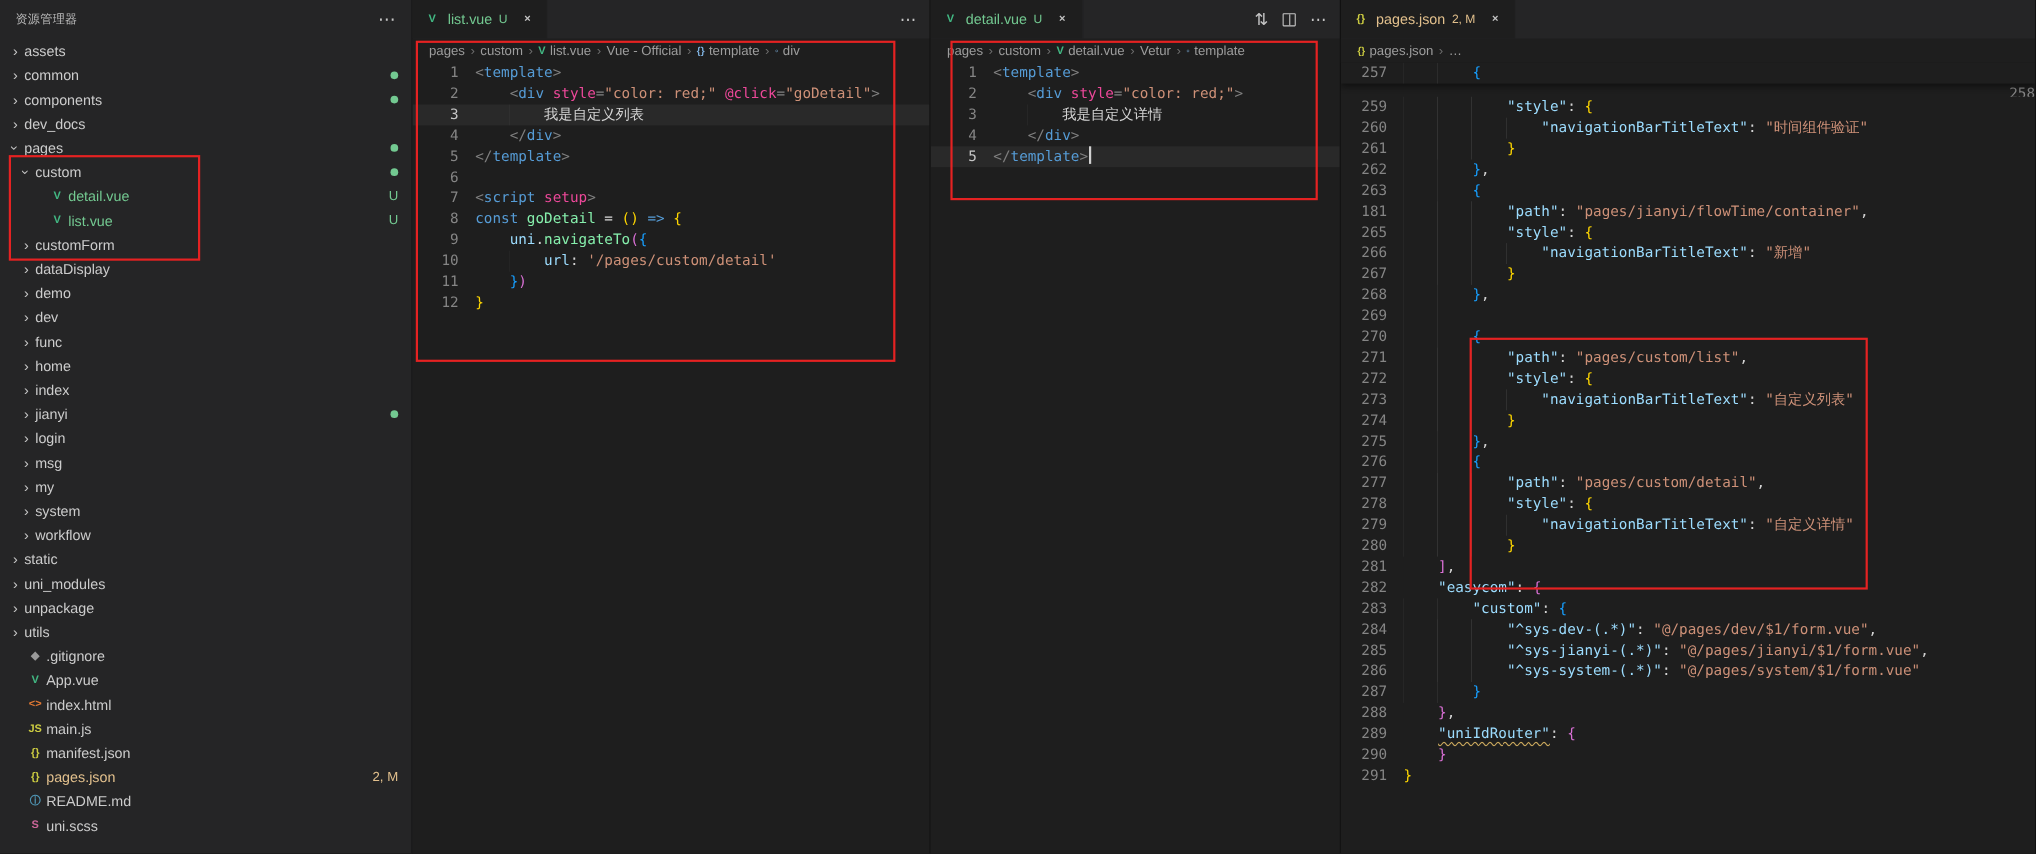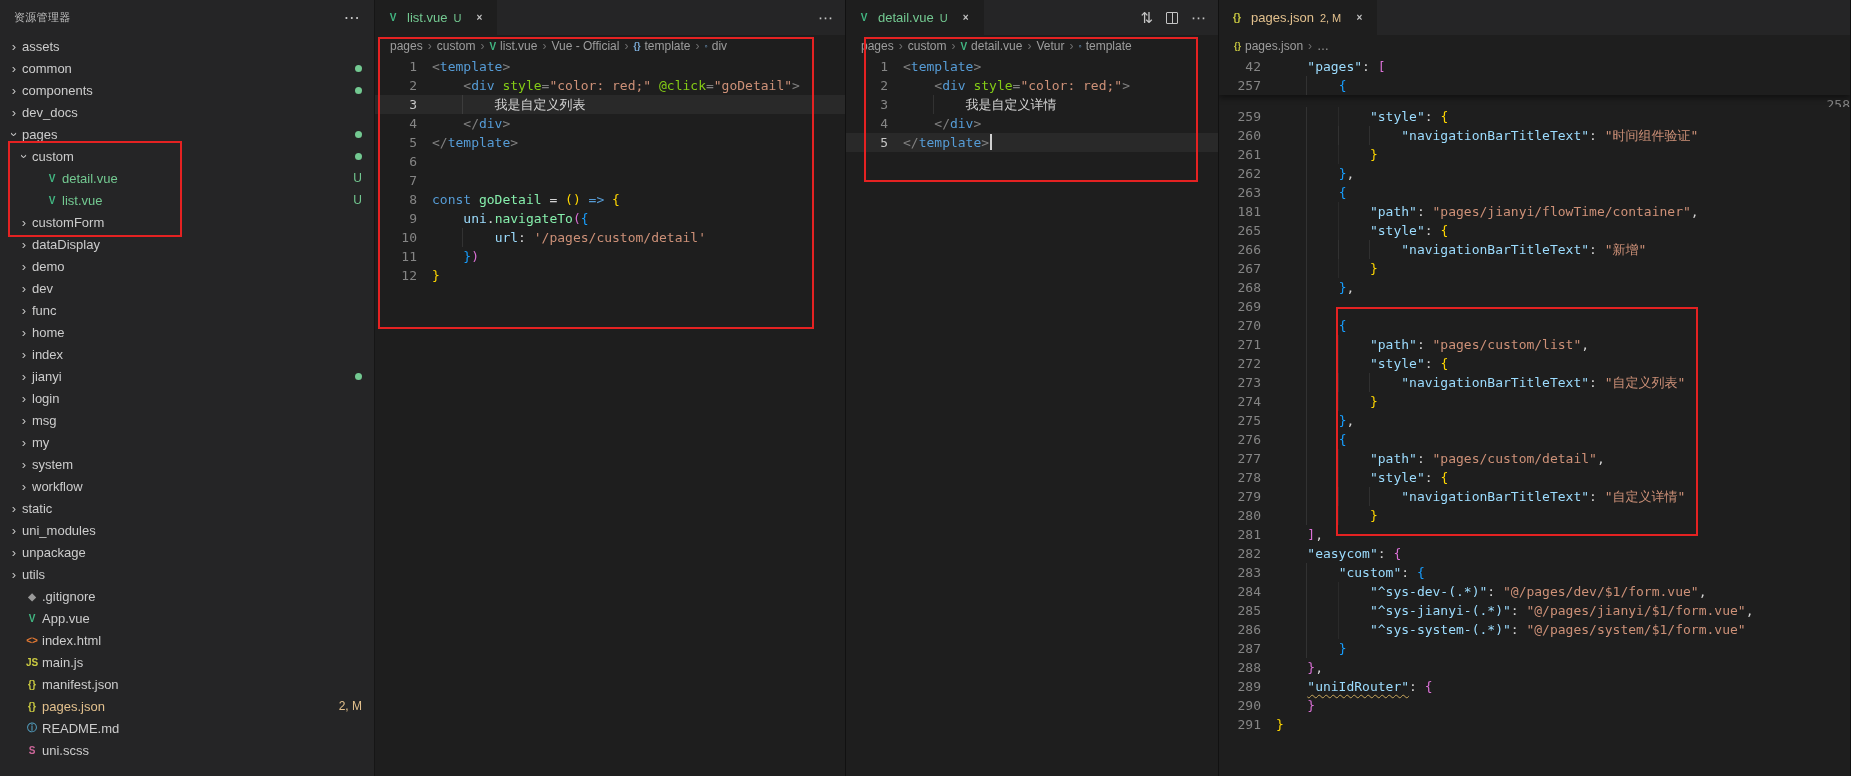--- a/index.html
+++ b/index.html
@@ -60,21 +60,21 @@
   .line { display:flex; height:19px; line-height:19px; }
   .line.clip { height:12px; overflow:hidden; align-items:flex-end;flex-direction:column; }
   .num { width:42px; min-width:42px; text-align:right; color:#858585; }
   .lc { margin-left:15px; white-space:pre; flex:1; }
   .cur { background:rgba(255,255,255,.05); }
   .cur .num { color:#c6c6c6; }
   .sticky { position:relative; z-index:2; background:#1e1e1e; box-shadow:0 3px 6px rgba(0,0,0,.45); }
   .caret { display:inline-block; width:2px; height:16px; background:#d0d0d0; vertical-align:-3px; margin-left:1px; }
 
   
-  .c-txt{color:#d4d4d4}.c-punct{color:#808080}.c-tag{color:#569cd6}.c-attr{color:#84cc16}
+  .c-txt{color:#d4d4d4}.c-punct{color:#808080}.c-tag{color:#569cd6}.c-attr{color:#ec4899}
   .c-str{color:#ce9178}.c-kw{color:#569cd6}.c-fn{color:#86efac}.c-var{color:#9cdcfe}
   .c-key{color:#9cdcfe}.c-br1{color:#ffd700}.c-br2{color:#da70d6}.c-br3{color:#179fff}
   .c-wavy{color:#9cdcfe;text-decoration:underline wavy #c9a75c;text-decoration-thickness:1px;text-underline-offset:3px}
 
   
   .anno { position:absolute; border:2px solid #e52222; z-index:50; pointer-events:none; }
 </style>
 </head>
 <body>
 
@@ -341,20 +341,21 @@
           <div class="line">
             <span class="num">5</span>
             <span class="lc"><span class="c-punct">&lt;/</span><span class="c-tag">template</span><span class="c-punct">&gt;</span></span>
           </div>
           <div class="line">
             <span class="num">6</span>
             <span class="lc"></span>
           </div>
           <div class="line">
             <span class="num">7</span>
+            <span class="lc"><span class="c-punct">&lt;</span><span class="c-tag">script</span><span class="c-txt"> </span><span class="c-attr">setup</span><span class="c-punct">&gt;</span></span>
           </div>
           <div class="line">
             <span class="num">8</span>
             <span class="lc"><span class="c-kw">const</span><span class="c-txt"> </span><span class="c-fn">goDetail</span><span class="c-txt"> = </span><span class="c-br1">()</span><span class="c-txt"> </span><span class="c-kw">=&gt;</span><span class="c-txt"> </span><span class="c-br1">{</span></span>
           </div>
           <div class="line">
             <span class="num">9</span>
             <span class="lc"><span class="c-txt">    </span><span class="c-var">uni</span><span class="c-txt">.</span><span class="c-fn">navigateTo</span><span class="c-br2">(</span><span class="c-br3">{</span></span>
           </div>
           <div class="line">
@@ -447,24 +448,20 @@
             <span>pages.json</span>
           </span>
           <span class="bc-sep">›</span>
           <span class="bc-item">
             <span>…</span>
           </span>
         </div>
       <div class="code">
           <div class="sticky">
             <div class="line">
-              <span class="num">42</span>
-              <span class="lc"><span class="c-txt">    </span><span class="c-key">"pages"</span><span class="c-txt">: </span><span class="c-br2">[</span></span>
-            </div>
-            <div class="line">
               <span class="num">257</span>
               <span class="lc" style="background-image: repeating-linear-gradient(to right, transparent 0px, transparent calc(4ch - 1px), rgba(255, 255, 255, 0.09) calc(4ch - 1px), rgba(255, 255, 255, 0.09) 4ch); background-size: 4ch 100%; background-repeat: no-repeat;"><span class="c-txt">        </span><span class="c-br3">{</span></span>
             </div>
           </div>
           <div class="line clip">
             <span class="num">258</span>
             <span class="lc" style="background-image: repeating-linear-gradient(to right, transparent 0px, transparent calc(4ch - 1px), rgba(255, 255, 255, 0.09) calc(4ch - 1px), rgba(255, 255, 255, 0.09) 4ch); background-size: 8ch 100%; background-repeat: no-repeat;"><span class="c-txt">            </span><span class="c-key">"path"</span><span class="c-txt">: </span><span class="c-str">"pages/jianyi/flowTime/list"</span><span class="c-txt">,</span></span>
           </div>
           <div class="line">
             <span class="num">259</span>

